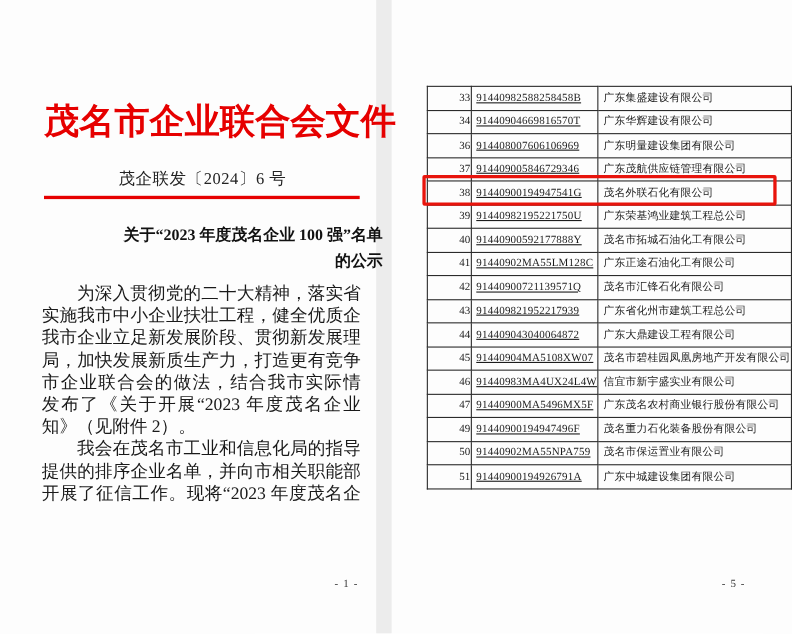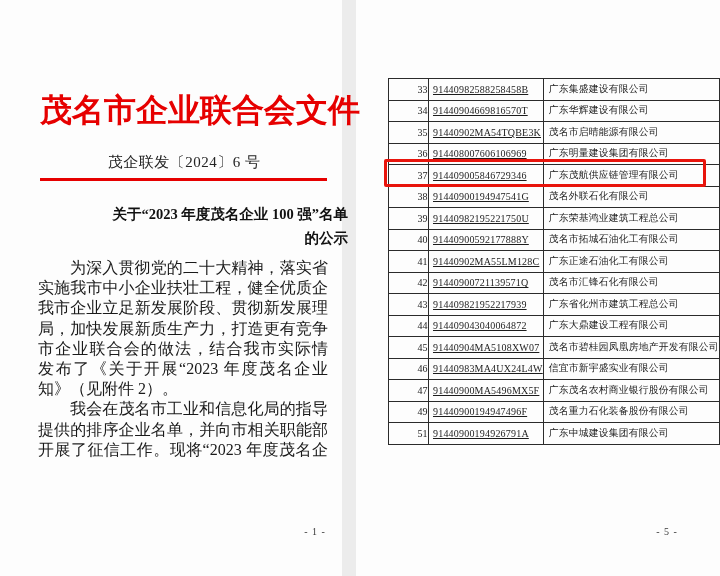--- a/index.html
+++ b/index.html
@@ -108,25 +108,20 @@
             <td class="col-rank">33</td>
             <td class="col-code">91440982588258458B</td>
             <td class="col-name">广东集盛建设有限公司</td>
           </tr>
           <tr>
             <td class="col-rank">34</td>
             <td class="col-code">91440904669816570T</td>
             <td class="col-name">广东华辉建设有限公司</td>
           </tr>
           <tr>
-            <td class="col-rank">35</td>
-            <td class="col-code">91440902MA54TQBE3K</td>
-            <td class="col-name">茂名市启晴能源有限公司</td>
-          </tr>
-          <tr>
             <td class="col-rank">36</td>
             <td class="col-code">914408007606106969</td>
             <td class="col-name">广东明量建设集团有限公司</td>
           </tr>
           <tr>
             <td class="col-rank">37</td>
             <td class="col-code">914409005846729346</td>
             <td class="col-name">广东茂航供应链管理有限公司</td>
           </tr>
           <tr>
@@ -176,20 +171,25 @@
           </tr>
           <tr>
             <td class="col-rank">47</td>
             <td class="col-code">91440900MA5496MX5F</td>
             <td class="col-name">广东茂名农村商业银行股份有限公司</td>
           </tr>
           <tr>
             <td class="col-rank">49</td>
             <td class="col-code">91440900194947496F</td>
             <td class="col-name">茂名重力石化装备股份有限公司</td>
+          </tr>
+          <tr>
+            <td class="col-rank">50</td>
+            <td class="col-code">91440902MA55NPA759</td>
+            <td class="col-name">茂名市保运置业有限公司</td>
           </tr>
           <tr>
             <td class="col-rank">51</td>
             <td class="col-code">91440900194926791A</td>
             <td class="col-name">广东中城建设集团有限公司</td>
           </tr>
         </tbody>
     </table>
     <div class="highlight-box"></div>
     <div class="pageno pageno-right">- 5 -</div>

